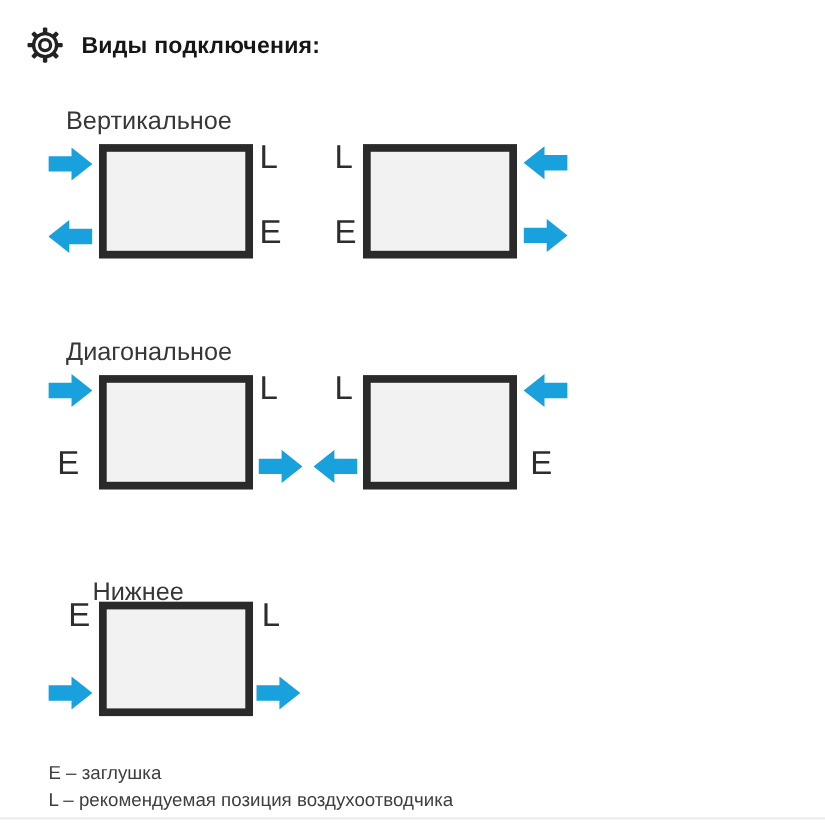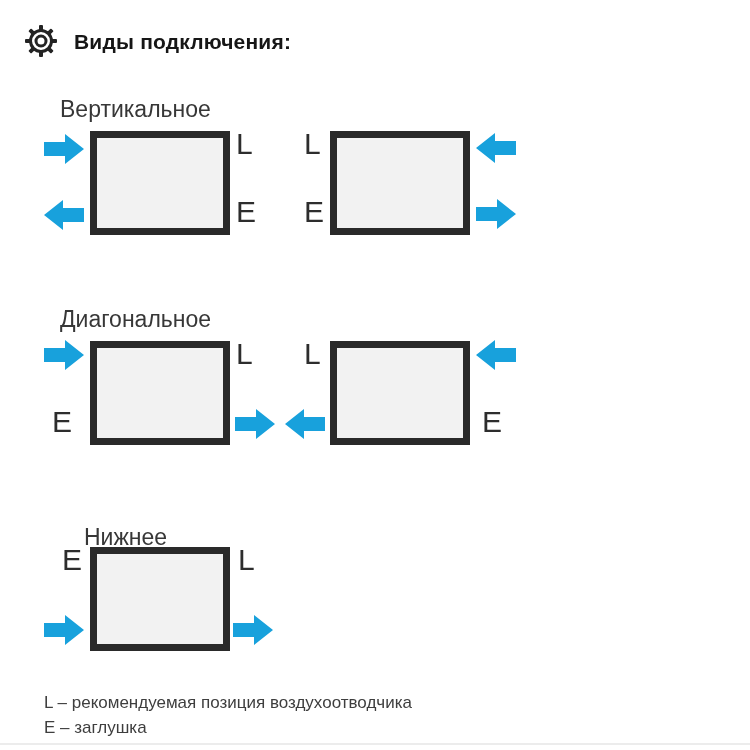--- a/index.html
+++ b/index.html
@@ -125,18 +125,18 @@
       <svg class="arrow" style="left:44px; top:615px;" viewBox="0 0 40 30">
         <polygon points="0,8 21,8 21,0 40,15 21,30 21,22 0,22" fill="#18A1DC"></polygon>
       </svg>
       <svg class="arrow" style="left:233px; top:615px;" viewBox="0 0 40 30">
         <polygon points="0,8 21,8 21,0 40,15 21,30 21,22 0,22" fill="#18A1DC"></polygon>
       </svg>
     </div>
   </div>
 
   <div class="legend">
+    <div>E – заглушка</div>
     <div>L – рекомендуемая позиция воздухоотводчика</div>
-    <div>E – заглушка</div>
   </div>
 
   <div class="bottom-divider"></div>
 </div>
 
 </body></html>

